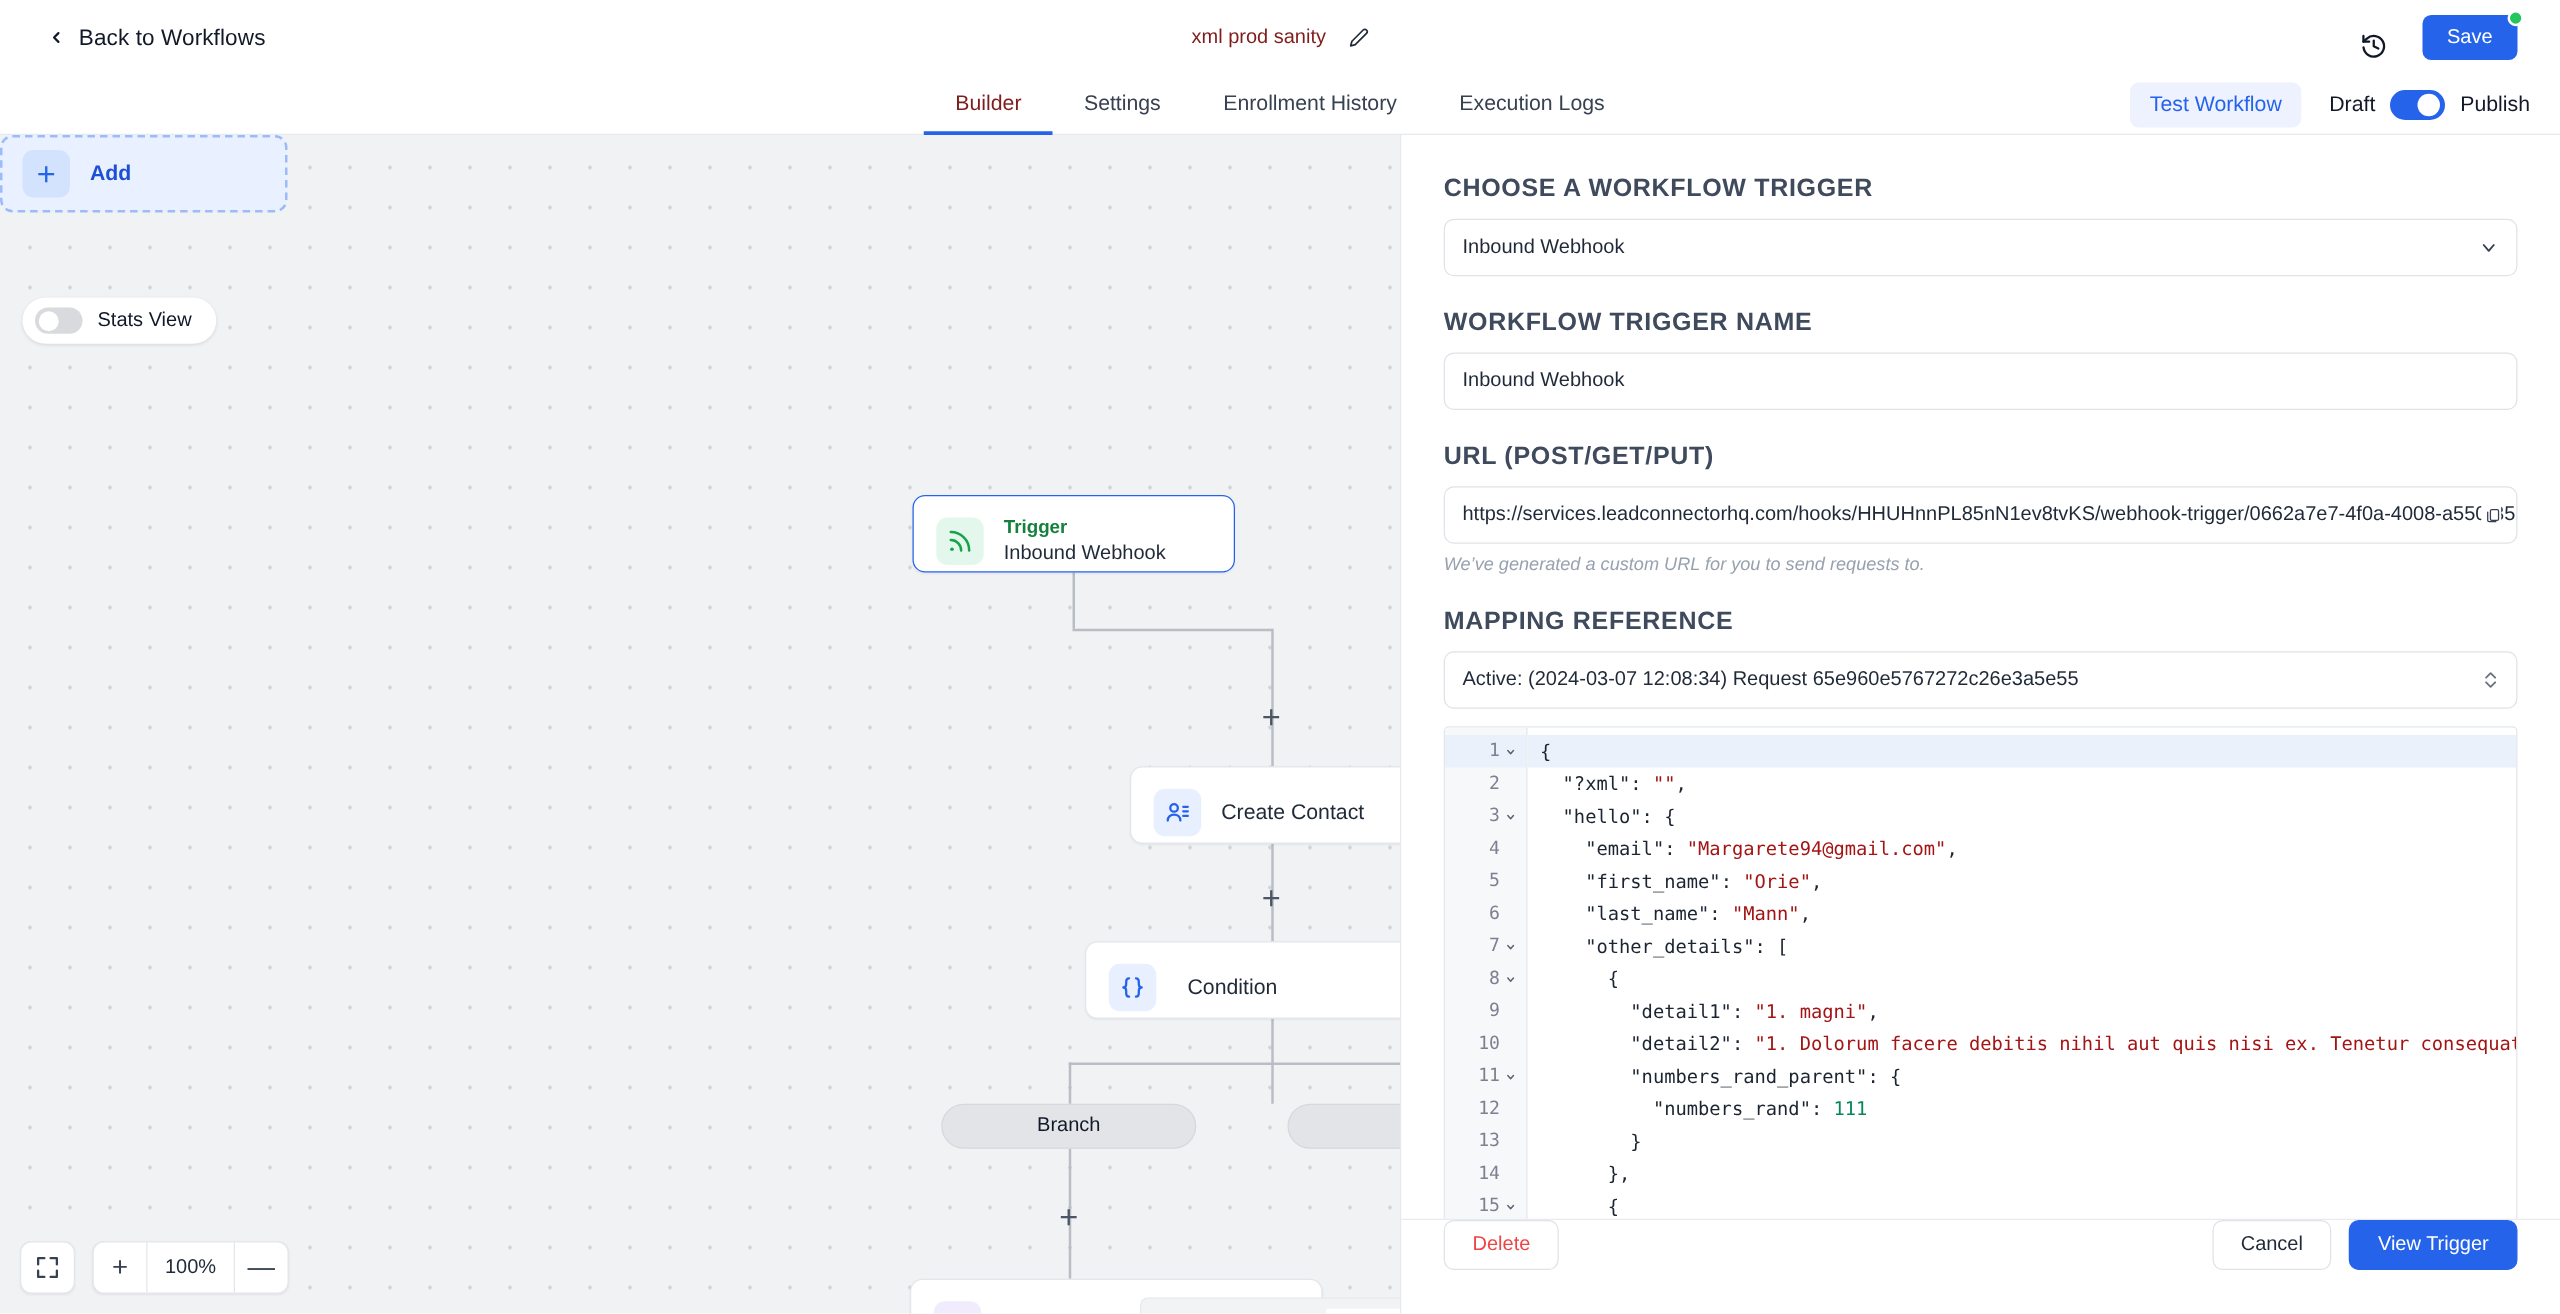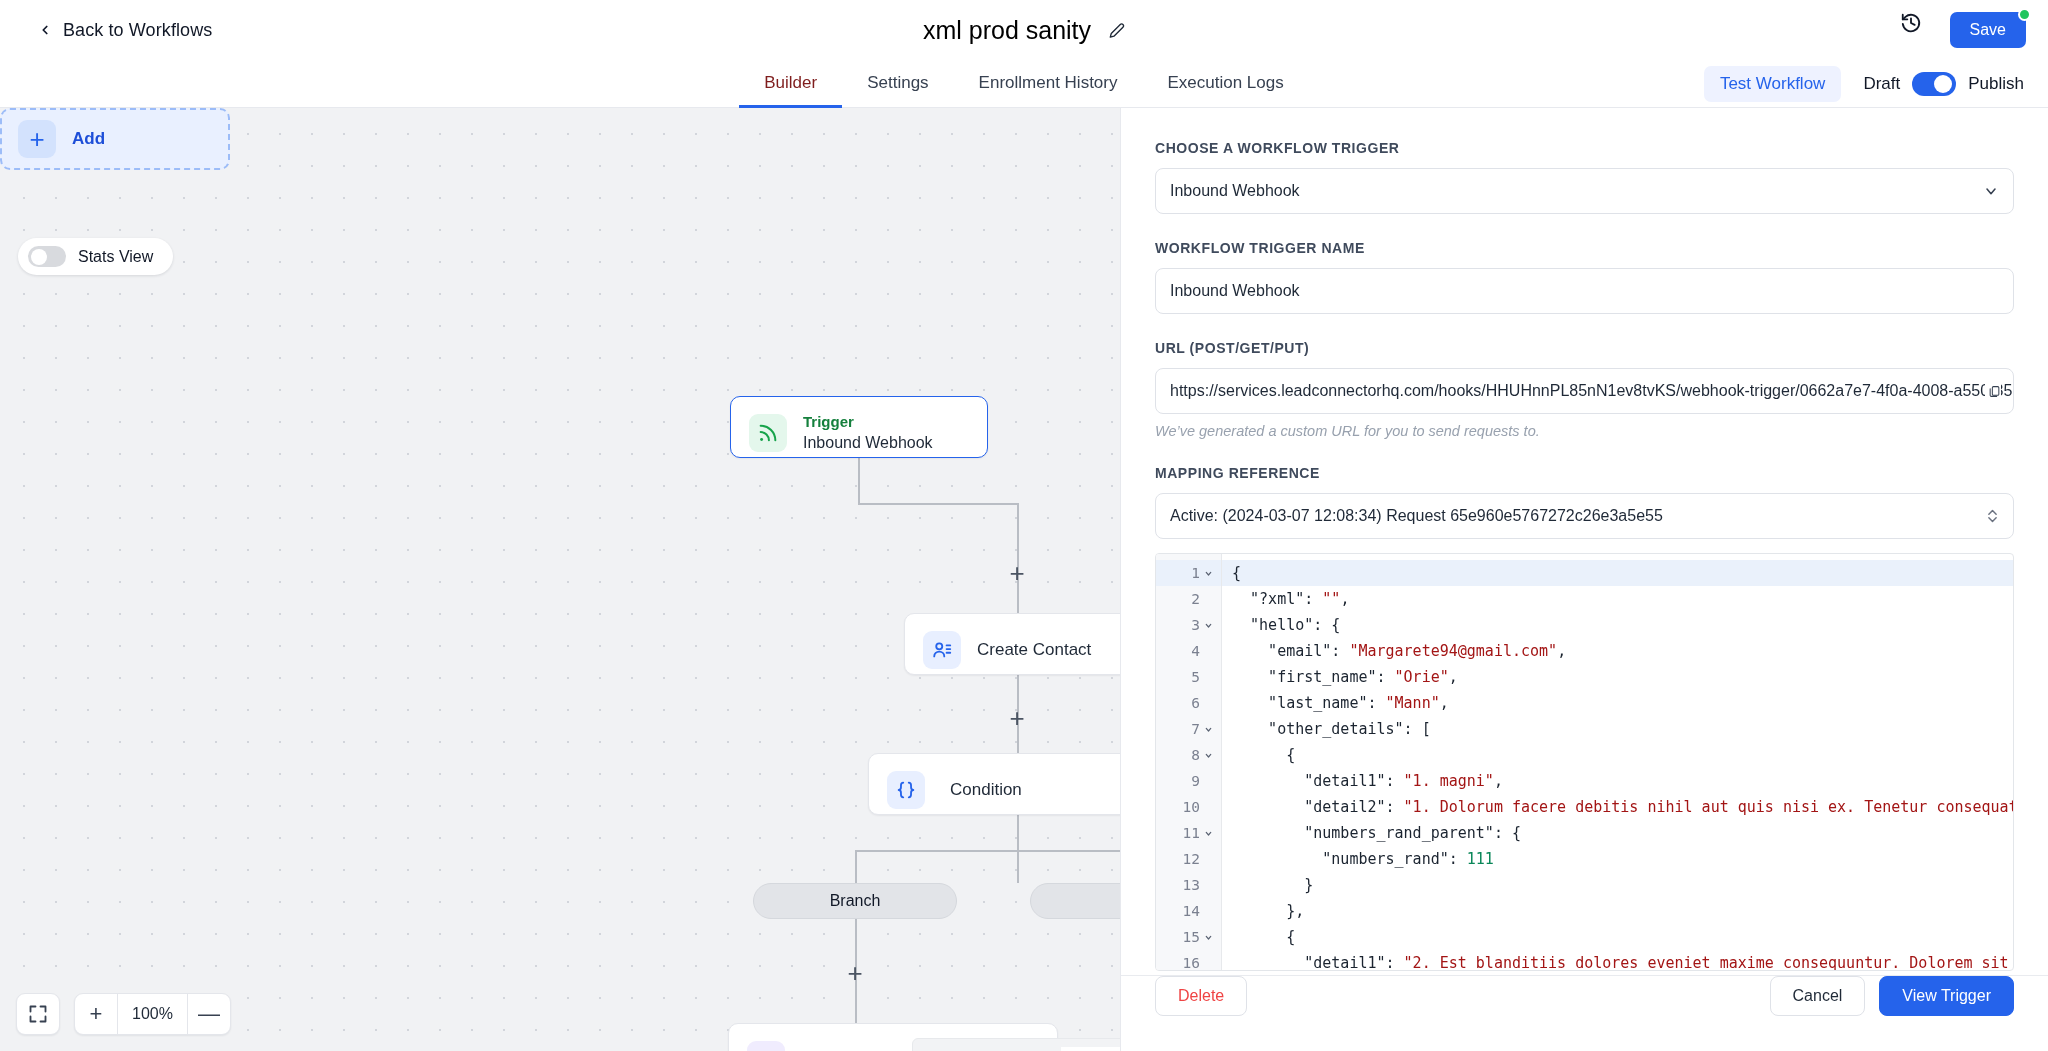--- a/index.html
+++ b/index.html
@@ -22,25 +22,25 @@
   .back-btn {
     display: flex; align-items: center; gap: 11px;
     margin-left: 38px; cursor: pointer;
   }
   .back-chevron { width: 14px; height: 14px; color: #10182a; display: block; }
   .back-label { font-size: 18px; color: #111827; font-weight: 400; letter-spacing: .1px; }
   .title-wrap {
     position: absolute; left: 50%; top: 50%; transform: translate(-50%,-50%);
     display: flex; align-items: center; gap: 18px;
   }
-  .wf-title { font-size: 25px; color: #000000; font-weight: 400; white-space: nowrap; }
+  .wf-title { font-size: 16px; color: #7f1d1d; font-weight: 400; white-space: nowrap; }
   .pencil-icon { width: 16px; height: 16px; color: #1f2937; display: block; cursor: pointer; }
   .top-right {
-    margin-left: auto; margin-right: 22px;
-    display: flex; align-items: flex-start; gap: 28px;
+    margin-left: auto; margin-right: 34px;
+    display: flex; align-items: flex-end; gap: 28px;
   }
   .history-icon { width: 22px; height: 22px; color: #111827; display: block; cursor: pointer; }
   .save-wrap { position: relative; }
   .save-btn {
     background: #2563eb; color: #fff; border: none;
     font-family: inherit; font-size: 16px; font-weight: 500;
     padding: 9px 20px; border-radius: 7px; cursor: pointer;
   }
   .save-dot {
     position: absolute; top: -4px; right: -5px;
@@ -197,21 +197,21 @@
   .zc-level { display: flex; align-items: center; padding: 0 14px; font-size: 16px; color: #1f2937; cursor: default; }
   .expand-icon { width: 20px; height: 20px; color: #374151; display:block; }
 
   
   .panel {
     flex: 1; background: #fff; border-left: 1px solid #e7e9ee;
     display: flex; flex-direction: column; min-width: 0;
   }
   .panel-body { flex: 1; padding: 32px 34px 0 34px; overflow: hidden; min-width: 0; }
   .field-label {
-    font-size: 14px; font-weight: 700; color: #3f4a5c;
+    font-size: 20px; font-weight: 700; color: #3f4a5c;
     letter-spacing: .55px; text-transform: uppercase; margin-bottom: 12px;
   }
   .field-block { margin-bottom: 26px; }
   .select-box, .text-box {
     position: relative; width: 100%; height: 46px;
     border: 1px solid #dfe2e8; border-radius: 8px;
     display: flex; align-items: center; padding: 0 40px 0 14px;
     font-size: 16px; color: #1f2937; background: #fff;
     cursor: pointer; overflow: hidden; white-space: nowrap;
   }

